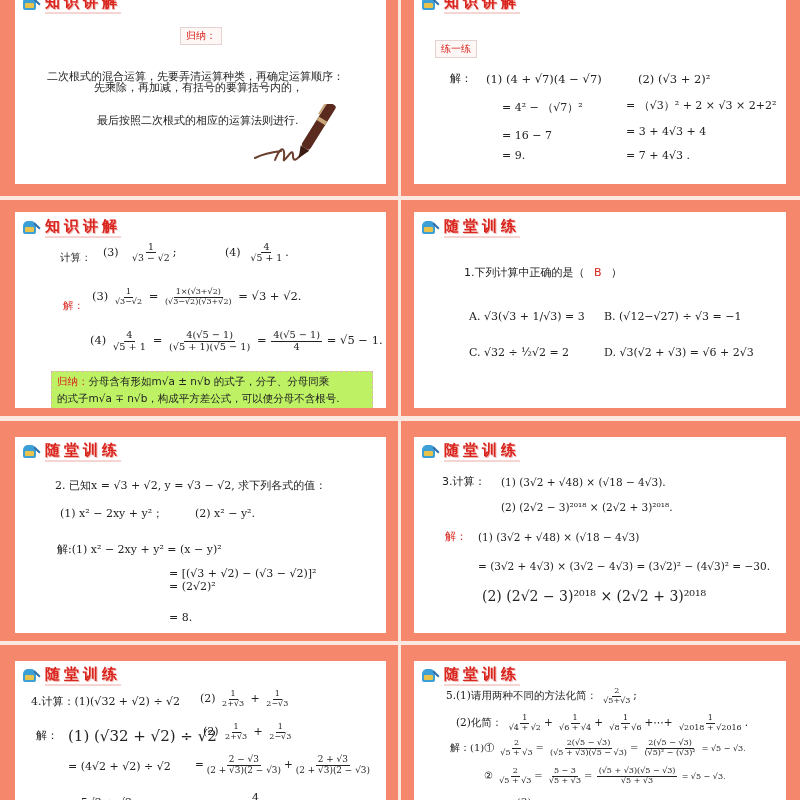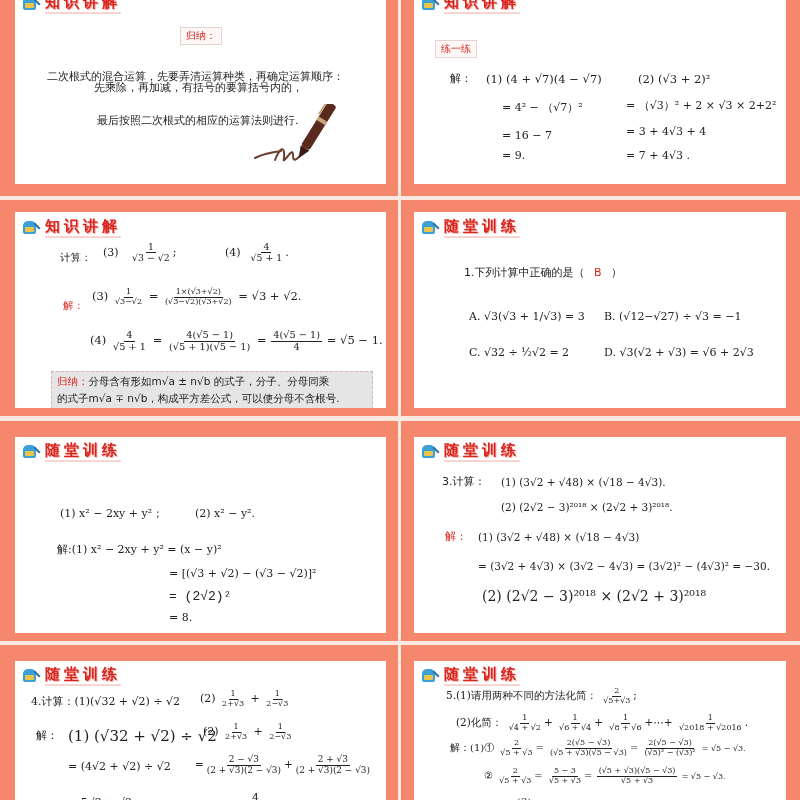--- a/index.html
+++ b/index.html
@@ -10,21 +10,21 @@
   .hdr { position: absolute; left: 6px; display: flex; align-items: center; height: 22px; }
   .hdr .icon { width: 20px; height: 18px; position: relative; margin-right: 4px; }
   .hdr .icon .bag { position: absolute; left: 2px; top: 3px; width: 13px; height: 13px; background: #3c9fd6; border-radius: 5px 5px 2px 2px; }
   .hdr .icon .strap { position: absolute; left: 4px; top: 9px; width: 9px; height: 5px; background: #e8c44c; border-radius: 1px; }
   .hdr .icon .pen { position: absolute; left: 12px; top: 7px; width: 8px; height: 2px; background: #2f6fa8; transform: rotate(45deg); }
   .hdr .title { font-family: "DejaVu Sans", sans-serif; font-weight: bold; color: #d9231d; font-size: 15px; letter-spacing: 4px; text-shadow: 1px 1px 0 #f3b7b1; border-bottom: 2px solid #f6d4d1; line-height: 18px; padding-bottom: 1px; }
   .txt { position: absolute; font-size: 11px; white-space: nowrap; line-height: 14px; }
   .serif { font-family: "DejaVu Serif", "Liberation Serif", serif; }
   .red { color: #d9231d; }
   .boxlabel { position: absolute; font-size: 10px; color: #d9231d; border: 1px solid #e6d2d0; background: #fdf7f6; padding: 1px 5px; }
-  .summary-box { position: absolute; border: 1px dashed #d9b6ae; background: #e5e5e5; font-size: 10.5px; line-height: 17px; padding: 1px 5px; }
+  .summary-box { position: absolute; border: 1px dashed #d9b6ae; background: #bef264; font-size: 10.5px; line-height: 17px; padding: 1px 5px; }
   .frac { display: inline-flex; flex-direction: column; align-items: center; vertical-align: middle; font-size: 0.85em; line-height: 1.1; margin: 0 1px; }
   .frac .num { border-bottom: 1px solid #222; padding: 0 2px; }
   .frac .den { padding: 0 2px; }
   .sm { font-size: 8px; }
   .pen-deco { position: absolute; }
 </style>
 </head>
 <body>
 
 <div class="slide" style="left:0;top:0;width:398px;height:196px;">
@@ -162,25 +162,26 @@
 <div class="slide" style="left:0;top:421px;width:398px;height:220px;">
   <div class="inner" style="left:15px;top:16px;width:371px;height:196px;">
     <div class="hdr" style="top:3px;">
       <span class="icon">
           <span class="bag"></span>
           <span class="strap"></span>
           <span class="pen"></span>
         </span>
       <span class="title">随堂训练</span>
     </div>
+    <div class="txt serif" style="left:40px;top:42px;font-size:11px;">2. 已知x = √3 + √2,   y = √3 − √2, 求下列各式的值：</div>
     <div class="txt serif" style="left:45px;top:70px;font-size:11px;">(1)  x² − 2xy + y²；</div>
     <div class="txt serif" style="left:180px;top:70px;font-size:11px;">(2)  x² − y².</div>
     <div class="txt serif" style="left:42px;top:106px;font-size:11px;">解:(1)  x² − 2xy + y² = (x − y)²</div>
     <div class="txt serif" style="left:154px;top:130px;font-size:11px;">= [(√3 + √2) − (√3 − √2)]²</div>
-    <div class="txt serif" style="left:154px;top:153px;font-size:13px;font-family:Liberation Mono, monospace;">= (2√2)²</div>
+    <div class="txt serif" style="left:154px;top:143px;font-size:11px;">= (2√2)²</div>
     <div class="txt serif" style="left:154px;top:174px;font-size:11px;">= 8.</div>
   </div>
 </div>
 
 <div class="slide" style="left:401px;top:421px;width:399px;height:220px;">
   <div class="inner" style="left:13px;top:16px;width:372px;height:196px;">
     <div class="hdr" style="top:3px;">
       <span class="icon">
           <span class="bag"></span>
           <span class="strap"></span>

